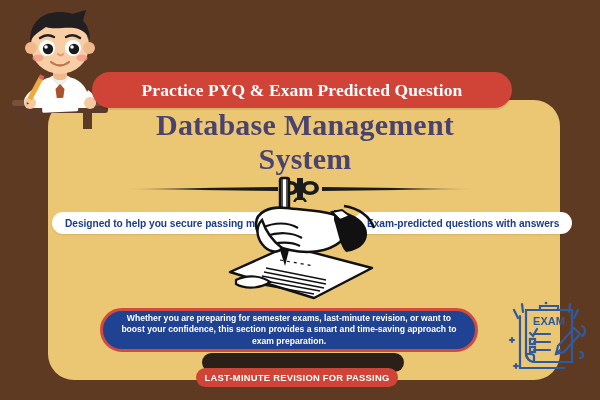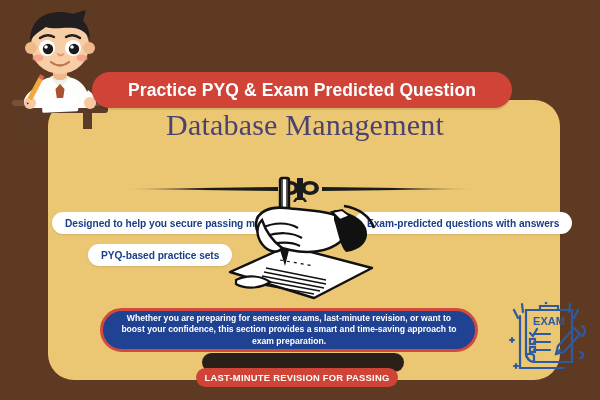--- a/index.html
+++ b/index.html
@@ -21,29 +21,29 @@
   .mascot{position:absolute;left:6px;top:4px;width:108px;height:126px;}
 
   
   .ribbon{
     position:absolute;left:92px;top:72px;width:420px;height:36px;
     background:#CF4436;border-radius:18px;
     display:flex;align-items:center;justify-content:center;
     box-shadow:0 2px 0 rgba(0,0,0,.10);
   }
   .ribbon-text{
-    color:#FFFFFF;font-family:Liberation Sans, sans-serif;
+    color:#FFFFFF;font-family:Liberation Serif, serif;
     font-weight:700;font-size:17.5px;letter-spacing:.1px;white-space:nowrap;
   }
 
   
   .title{
     position:absolute;left:70px;top:108px;width:470px;
     text-align:center;color:#4A4370;
-    font-family:"Liberation Serif", serif;font-weight:400;
+    font-family:"Liberation Serif", serif;font-weight:700;
     font-size:30px;line-height:34px;letter-spacing:.2px;
   }
 
   
   .divider{position:absolute;left:120px;top:176px;width:360px;height:26px;}
 
   
   .pill{
     position:absolute;background:#FFFFFF;border-radius:14px;height:22px;
     display:flex;align-items:center;justify-content:center;padding:0 13px;
@@ -155,20 +155,21 @@
       <path d="M45 58 q9 7 18 0" stroke="#C0764A" stroke-width="2.2" fill="none" stroke-linecap="round"></path>
     </svg>
   </div>
 
   <div class="ribbon">
     <div class="ribbon-text">Practice PYQ &amp; Exam Predicted Question</div>
   </div>
 
   <div class="title">
     <div>Database Management</div>
+    <div>System</div>
   </div>
 
   <div class="divider">
     <svg viewBox="0 0 360 26" width="360" height="26" xmlns="http://www.w3.org/2000/svg">
       <defs>
         <linearGradient id="gl" x1="0" x2="1" y1="0" y2="0">
           <stop offset="0%" stop-color="#1B1B1B" stop-opacity="0"></stop>
           <stop offset="55%" stop-color="#1B1B1B" stop-opacity="1"></stop>
           <stop offset="100%" stop-color="#1B1B1B" stop-opacity="1"></stop>
         </linearGradient>
@@ -186,23 +187,20 @@
       <ellipse cx="170" cy="12" rx="4.5" ry="3.4" fill="#EBC673"></ellipse>
       <ellipse cx="190" cy="12" rx="4.5" ry="3.4" fill="#EBC673"></ellipse>
       <rect x="177" y="2" width="6" height="22" fill="#1B1B1B"></rect>
       <path d="M177 22 L174 26 M183 22 L186 26" stroke="#1B1B1B" stroke-width="2.4" fill="none"></path>
     </svg>
   </div>
 
   <div class="pill pill-l1">
     <span>Designed to help you secure passing marks</span>
   </div>
-  <div class="pill pill-l2">
-    <span>PYQ-based practice sets</span>
-  </div>
   <div class="pill pill-r1">
     <span>Exam-predicted questions with answers</span>
   </div>
 
   <div class="handart">
     <svg viewBox="0 0 172 132" width="172" height="132" xmlns="http://www.w3.org/2000/svg">
 
       <path d="M8 96 L66 70 L150 92 L92 122 Z" fill="#FFFFFF" stroke="#111111" stroke-width="2.4" stroke-linejoin="round"></path>
       <g stroke="#111111" stroke-width="1.5">
         <path d="M44 92 L104 104"></path>

